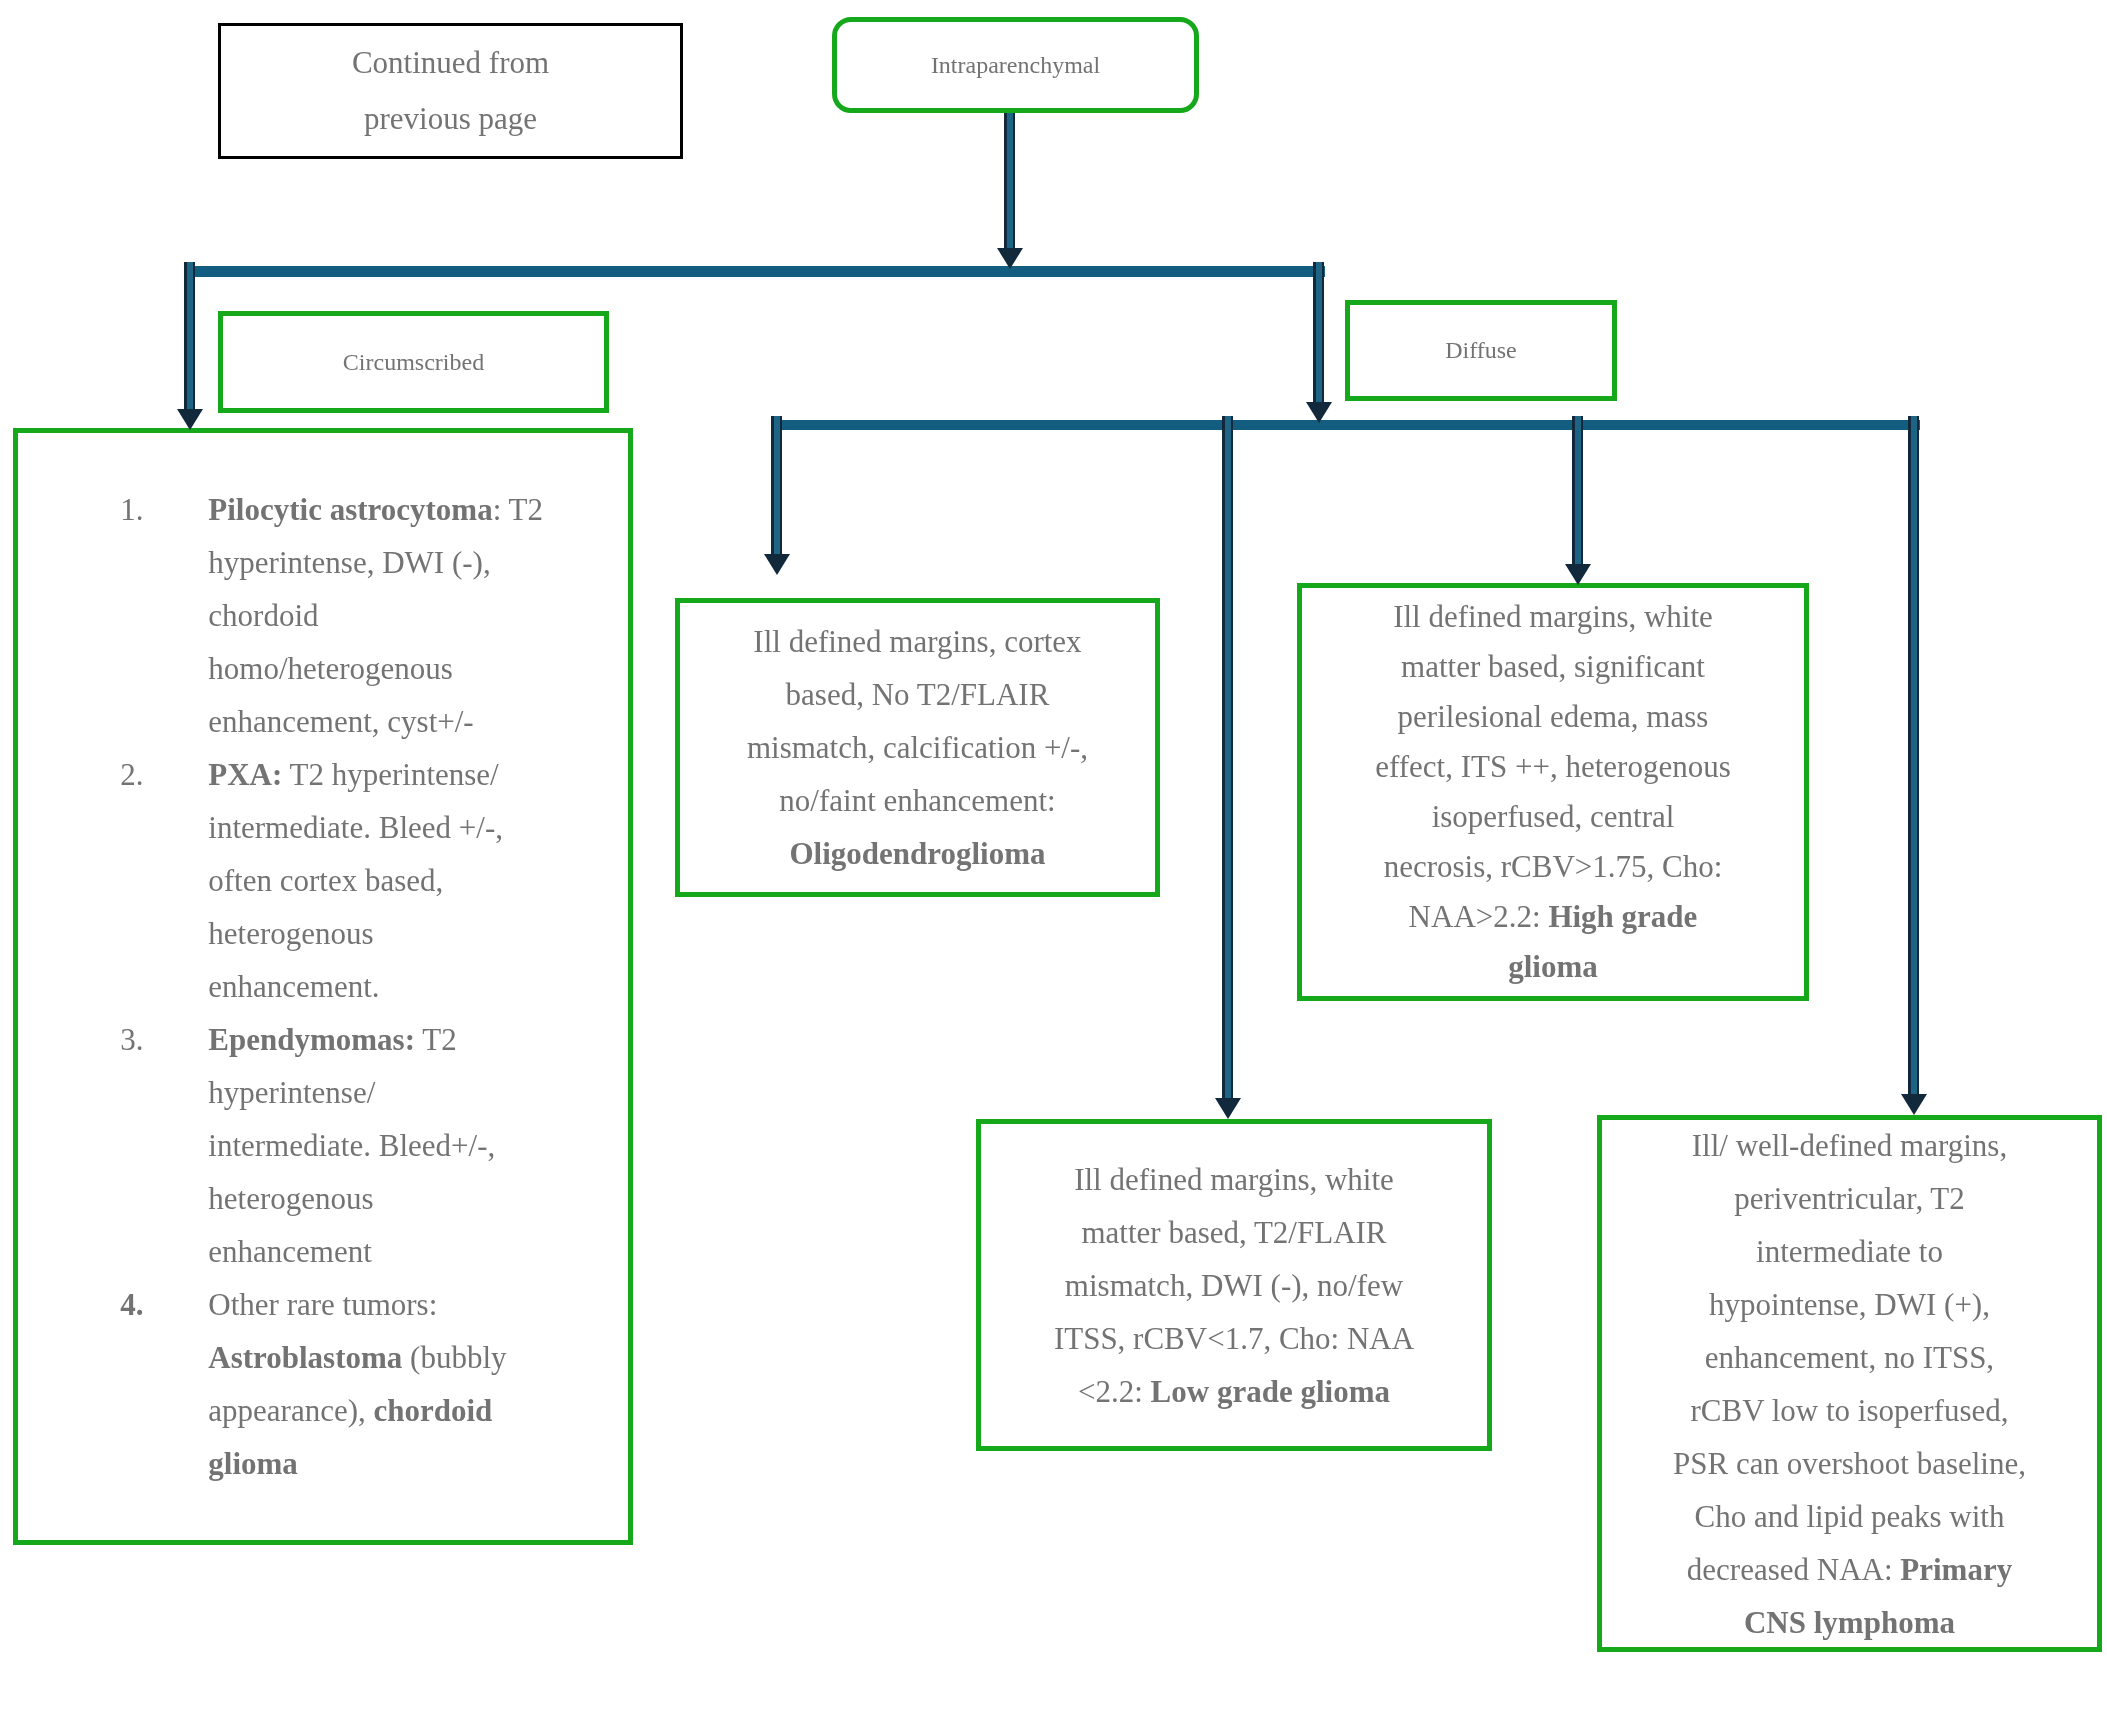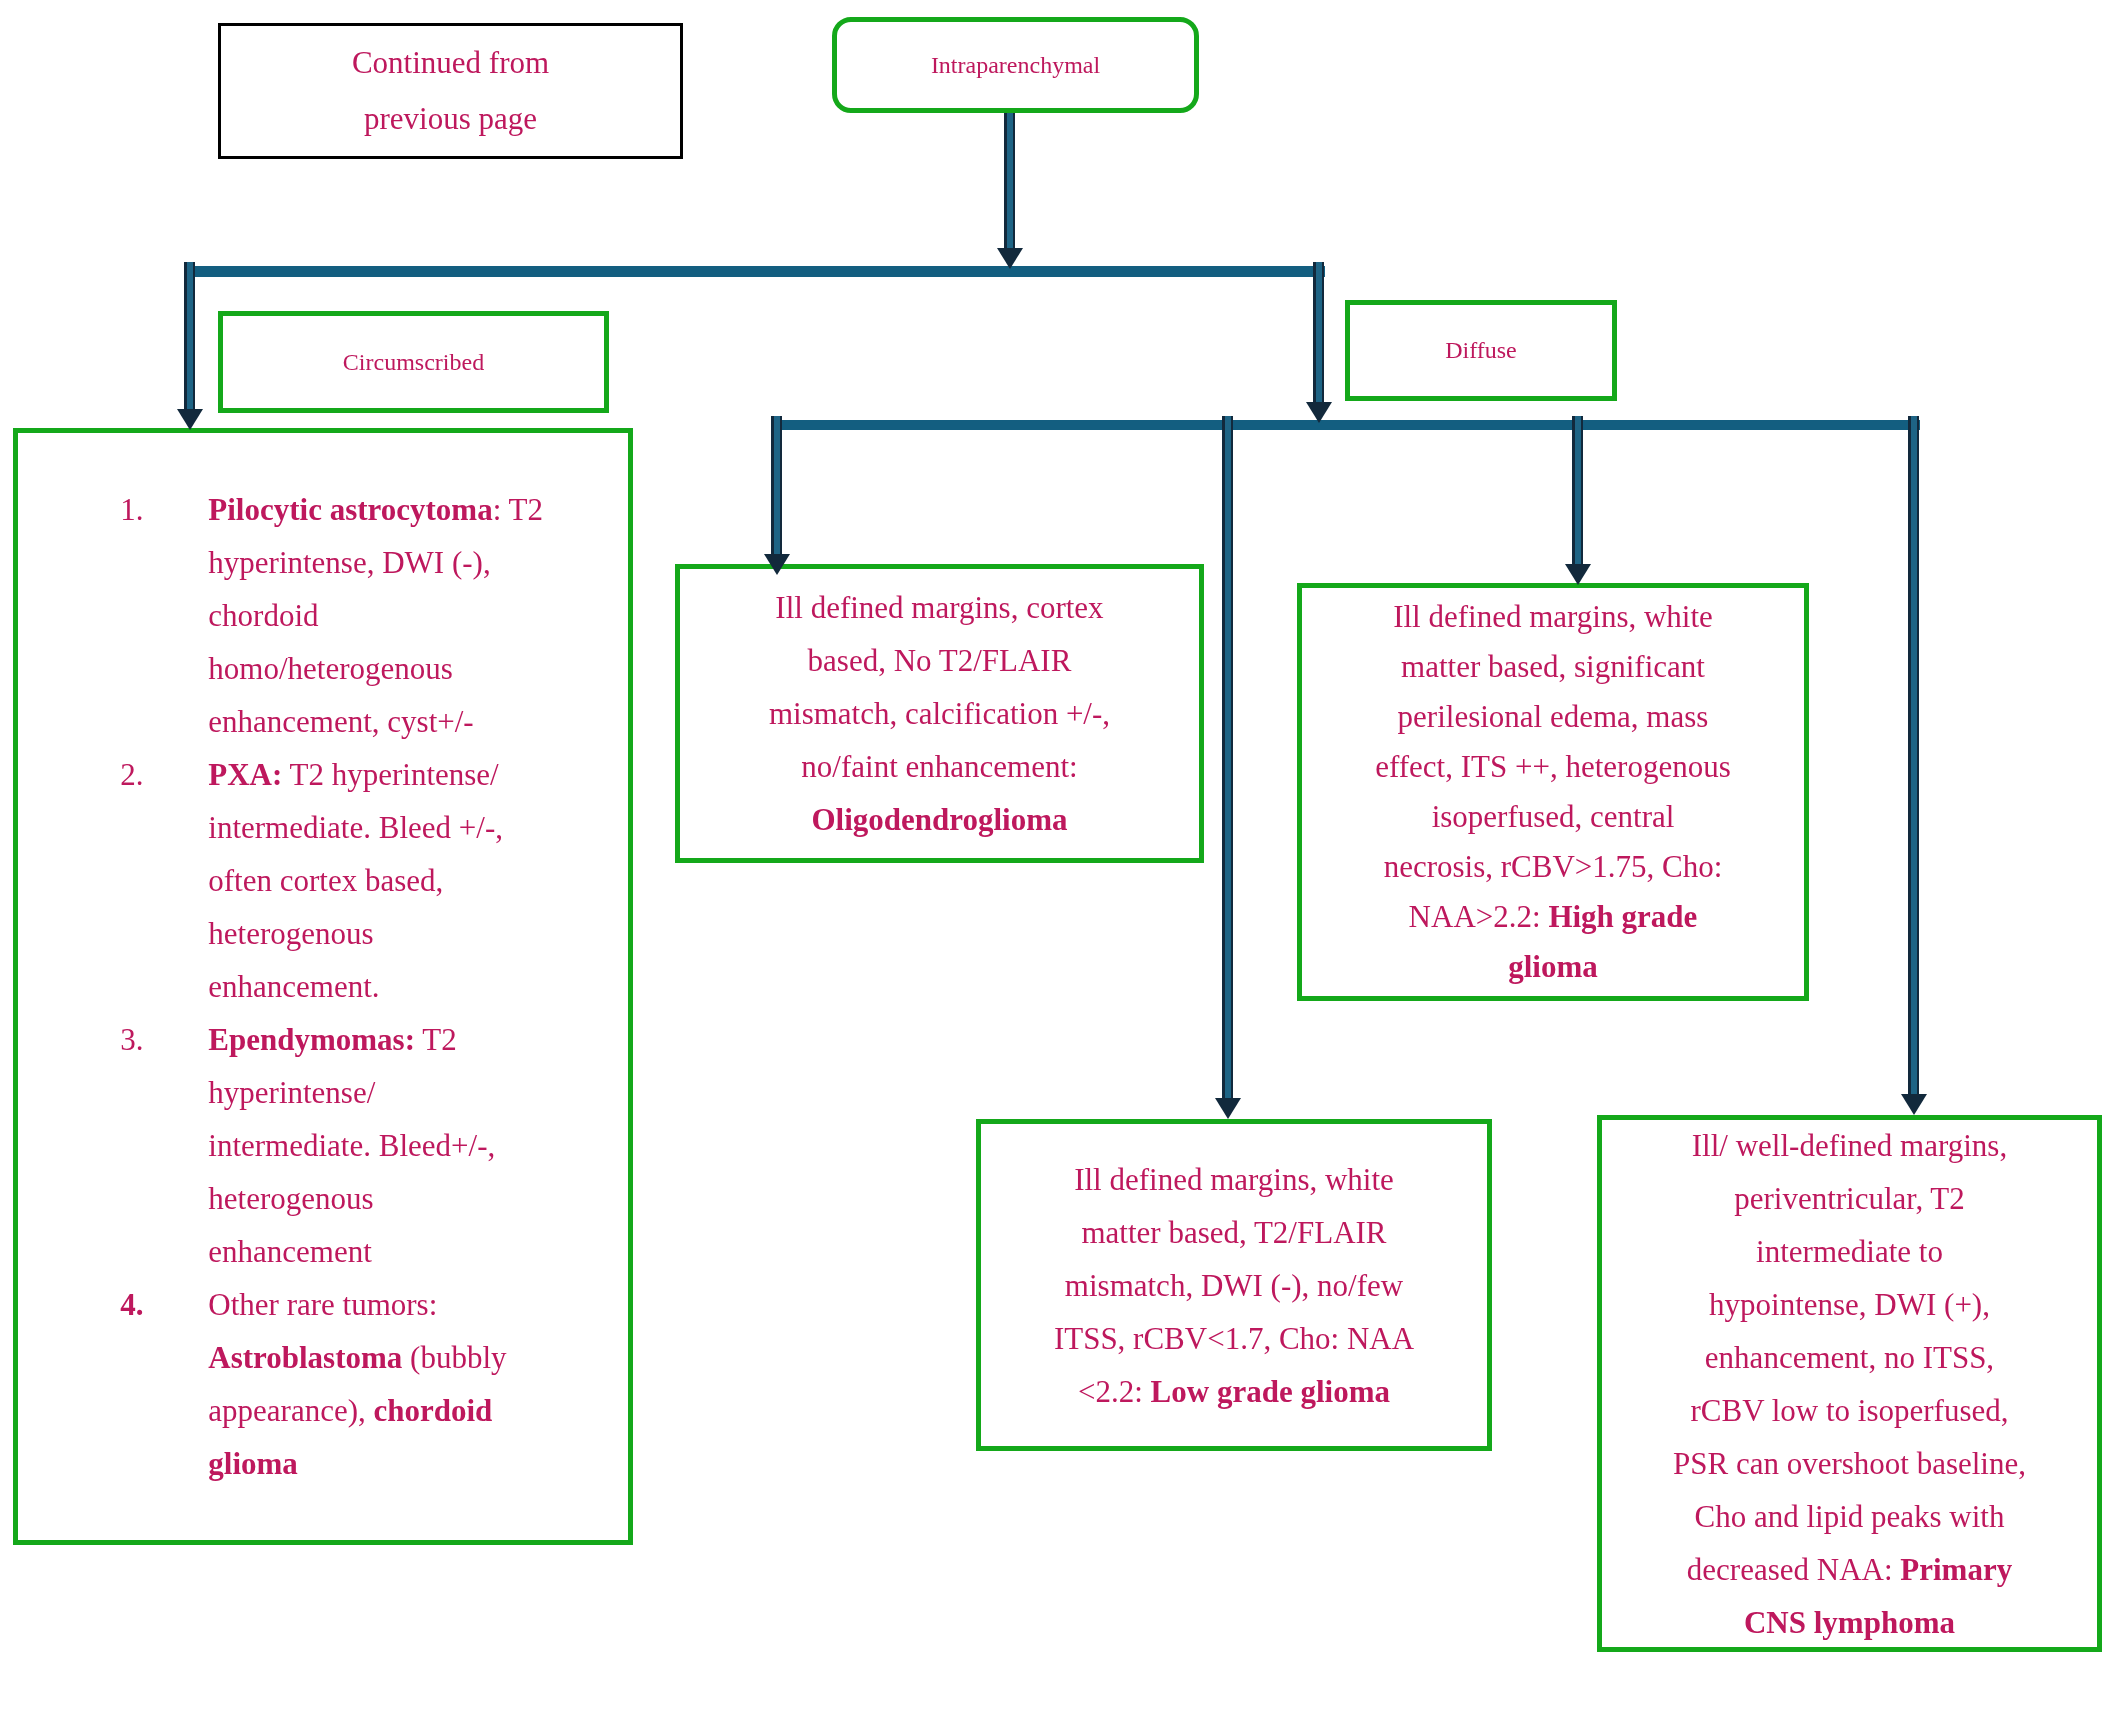--- a/index.html
+++ b/index.html
@@ -2,21 +2,21 @@
 <html style="font-size:7.6px"><head>
 <meta charset="utf-8">
 <style>
   html,body{margin:0;padding:0;background:#ffffff;}
   .canvas{
     position:relative;
     width:2108px;
     height:1732px;
     background:#ffffff;
     font-family:"Liberation Serif","DejaVu Serif",serif;
-    color:#be185d;
+    color:#737373;
     font-size:31px;
     line-height:53px;
     overflow:hidden;
   }
   .box{position:absolute;box-sizing:border-box;background:#ffffff;}
   .green{border:5.7px solid #14A81A;}
   .blackb{border:3.3px solid #000000;}
   .center{display:flex;flex-direction:column;align-items:center;justify-content:center;text-align:center;}
   .b{font-weight:bold;}
   .tl{white-space:nowrap;}
@@ -111,21 +111,21 @@
         </div>
       <div class="txt">
           <div class="tl"><span>Other rare tumors:</span></div>
           <div class="tl"><span class="b">Astroblastoma</span><span> (bubbly</span></div>
           <div class="tl"><span>appearance), </span><span class="b">chordoid</span></div>
           <div class="tl"><span class="b">glioma</span></div>
         </div>
     </div>
   </div>
 
-  <div class="box green center" style="left:675px;top:564px;width:529px;height:299px;">
+  <div class="box green center" style="left:675px;top:598px;width:485px;height:299px;">
     <div>
         <div class="tl"><span>Ill defined margins, cortex</span></div>
         <div class="tl"><span>based, No T2/FLAIR</span></div>
         <div class="tl"><span>mismatch, calcification +/-,</span></div>
         <div class="tl"><span>no/faint enhancement:</span></div>
         <div class="tl"><span class="b">Oligodendroglioma</span></div>
       </div>
   </div>
 
   <div class="box green center lh-high" style="left:1297px;top:583px;width:512px;height:418px;">

